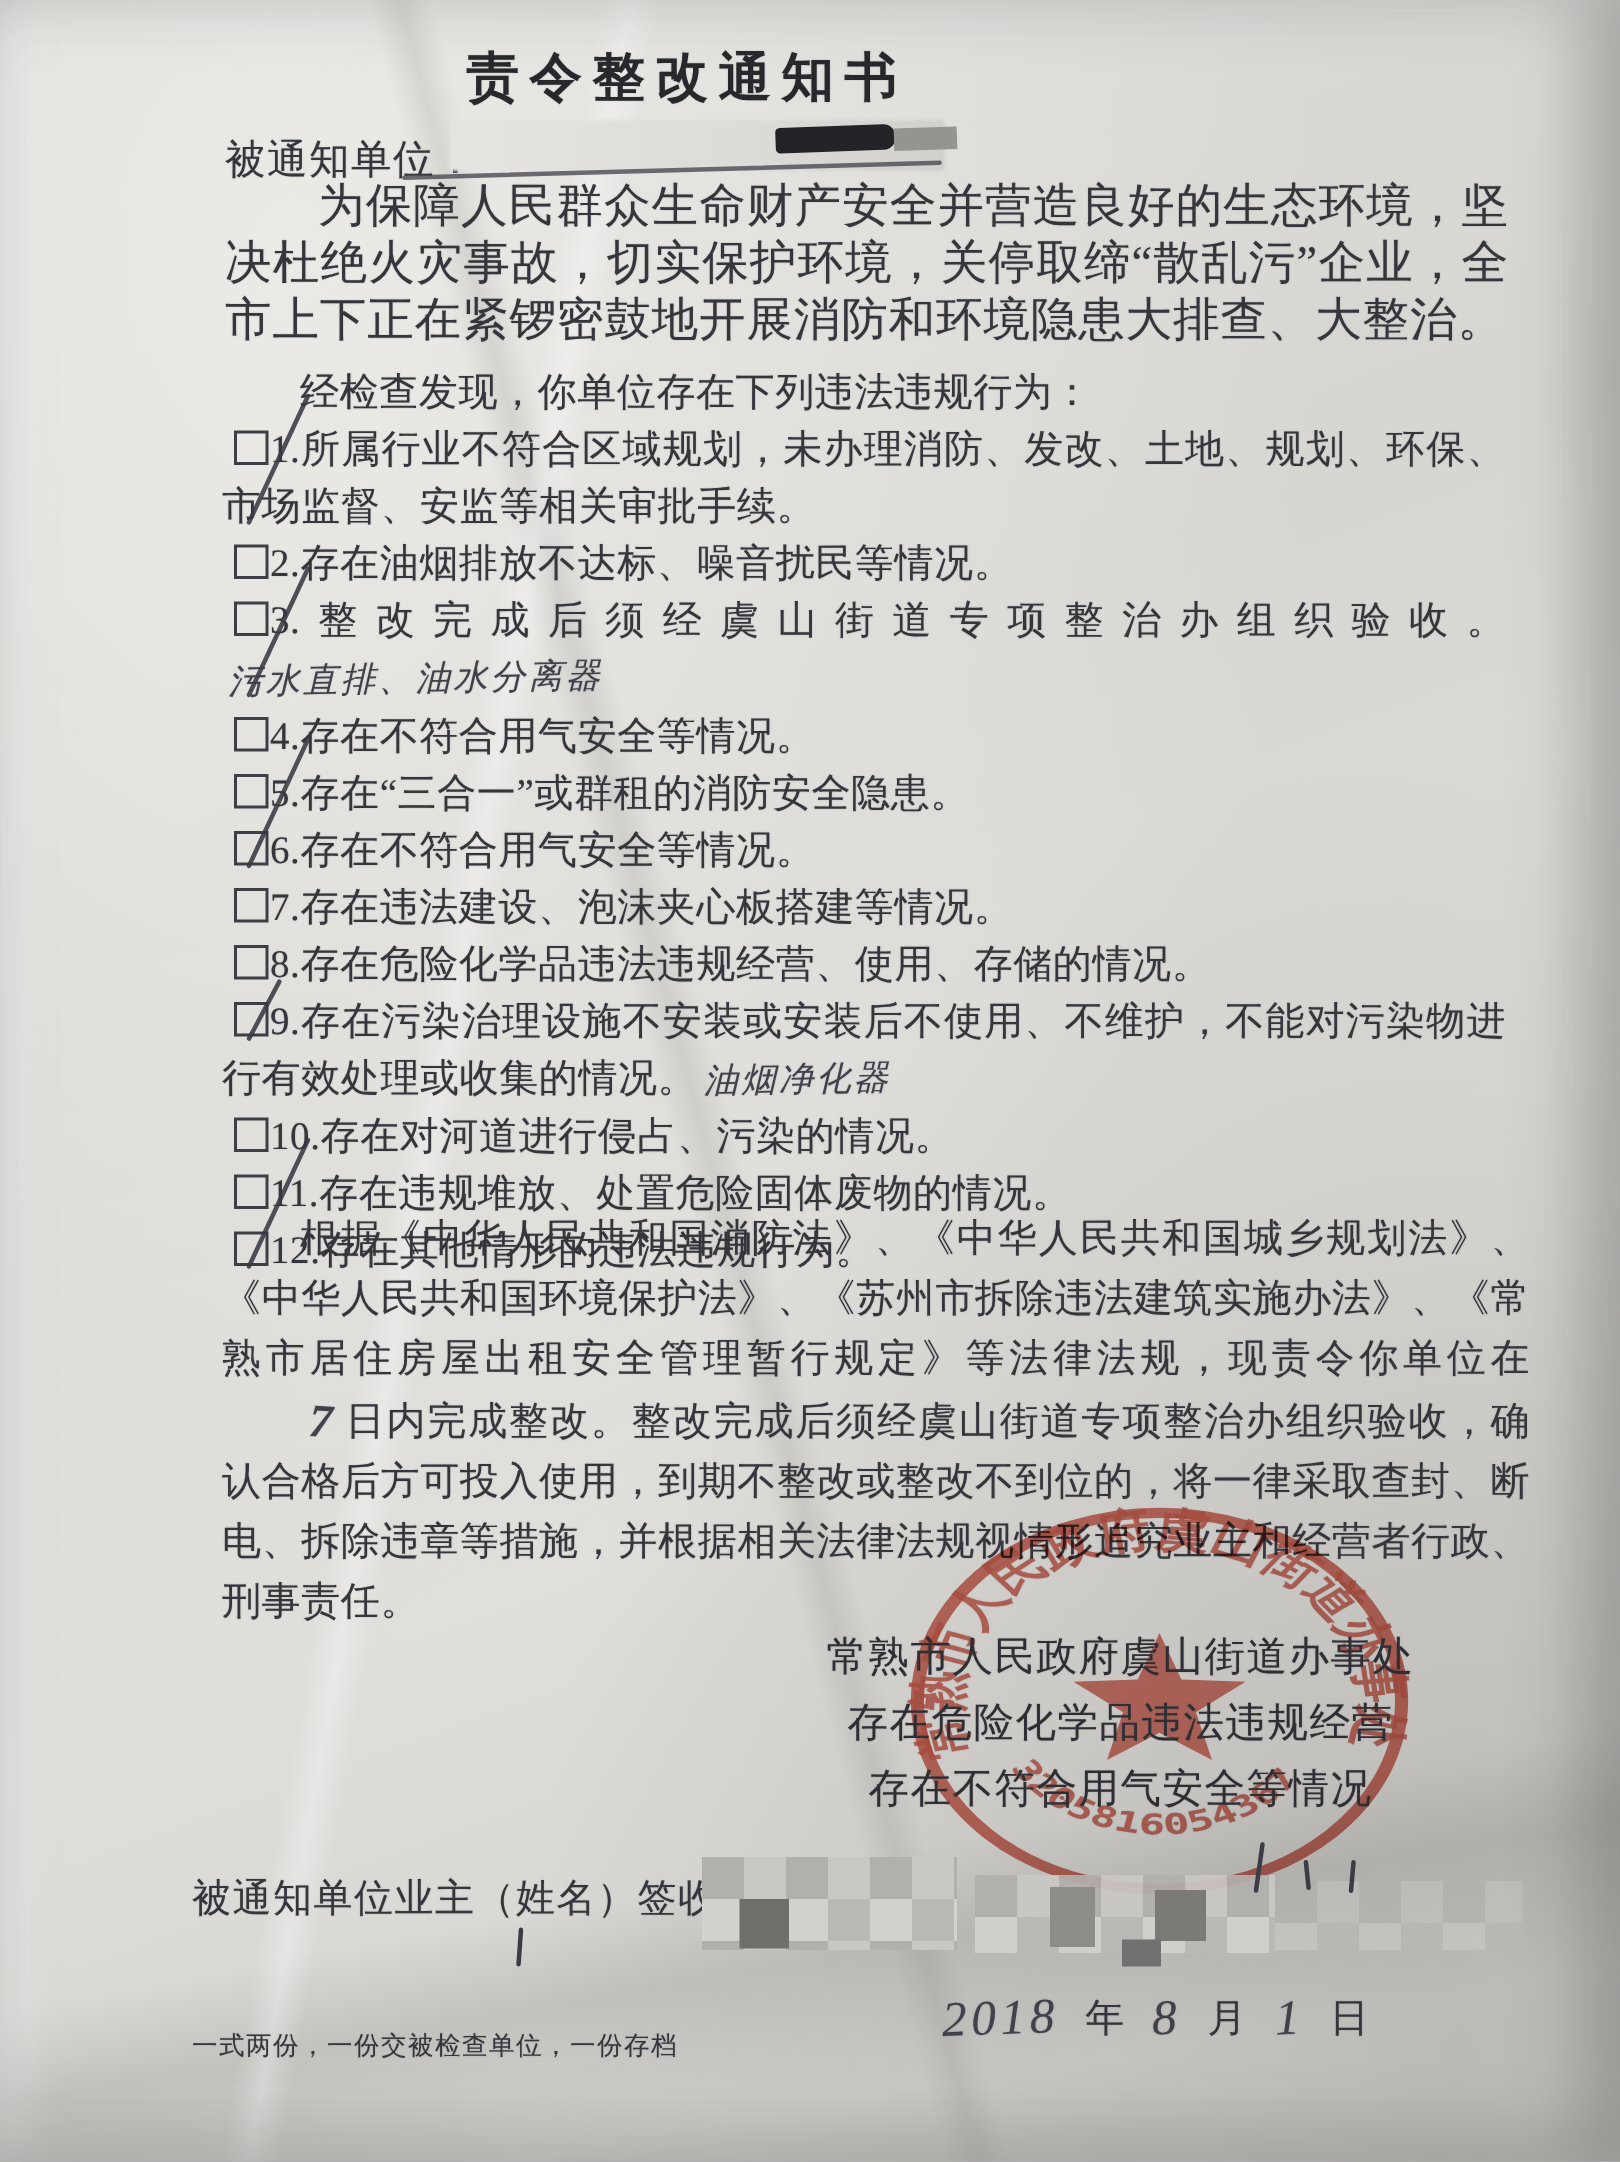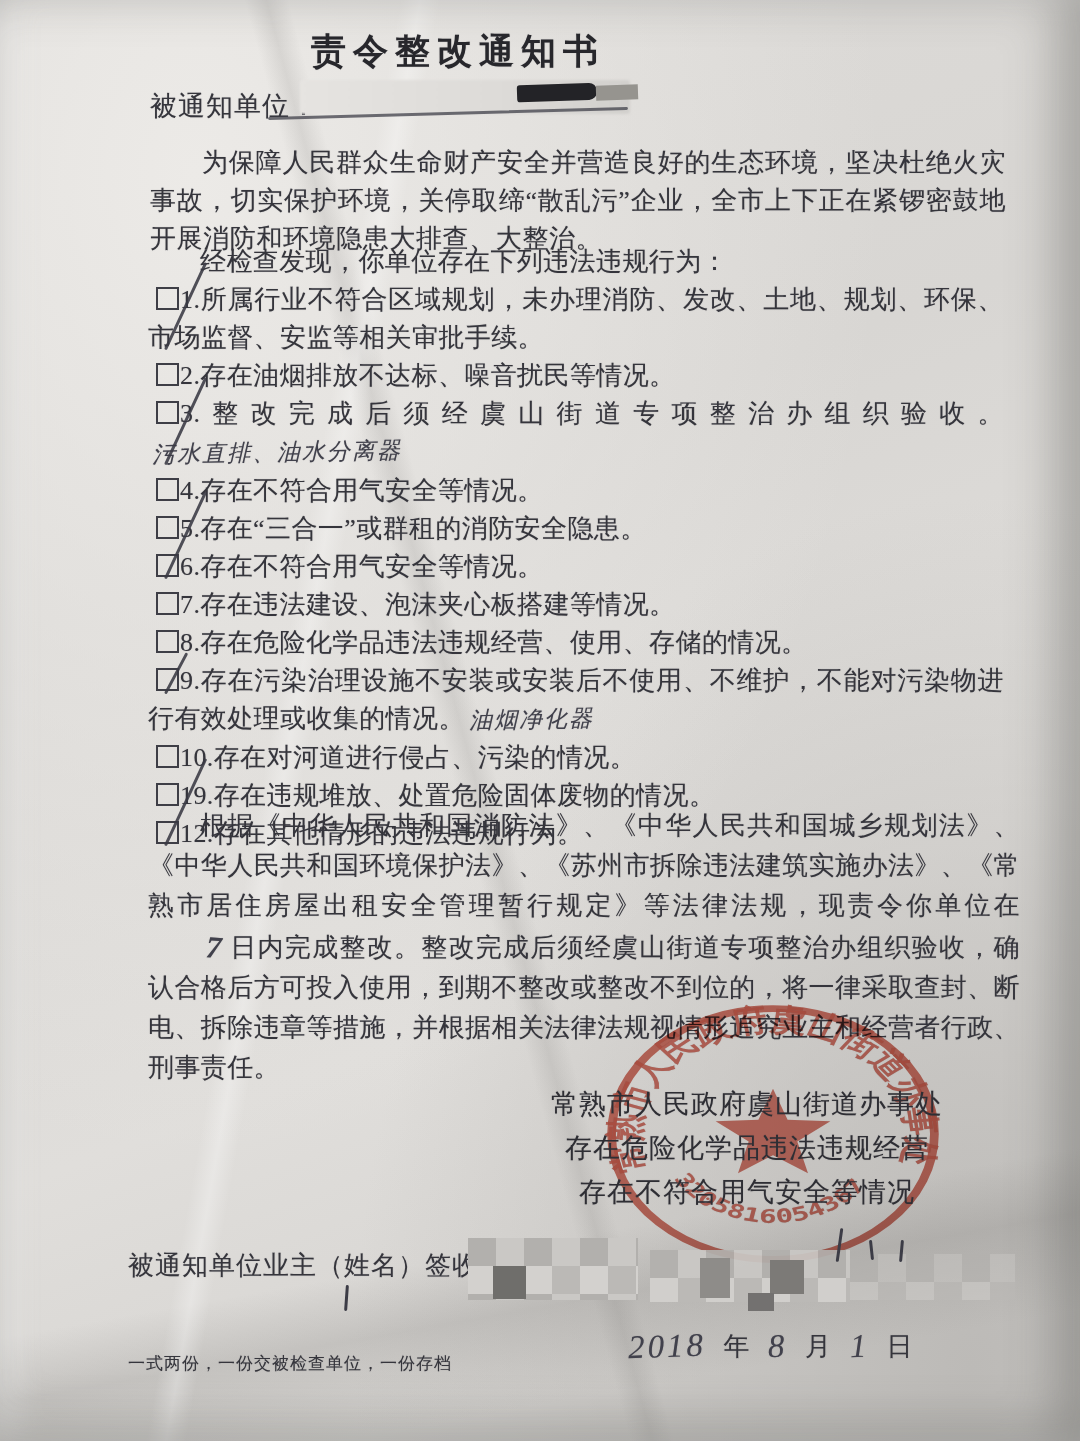--- a/index.html
+++ b/index.html
@@ -13,21 +13,21 @@
       radial-gradient(ellipse at 18% 12%, #eceae7 0%, rgba(236,234,231,0) 55%),
       radial-gradient(ellipse at 90% 95%, #bcbab7 0%, rgba(188,186,183,0) 45%),
       linear-gradient(160deg,#dedcd9 0%,#d8d6d3 35%,#e0dedb 65%,#cfcdca 100%);
     box-shadow: inset -30px 0 45px rgba(90,88,85,.30), inset 0 -25px 40px rgba(110,108,105,.22), inset 18px 0 30px rgba(255,255,255,.35);
     color:#35353c;
   }
   .txt{text-shadow:0 0 1px rgba(60,60,66,.35);}
   .abs{position:absolute;}
   .title{left:0;top:28px;width:916px;text-align:center;font-size:35px;font-weight:bold;letter-spacing:7px;color:#27272c;}
   .line-notified{left:150px;top:88px;font-size:27px;letter-spacing:1px;}
-  .intro{left:150px;top:144px;width:856px;font-size:26px;line-height:38px;letter-spacing:0.6px;text-align:justify;text-indent:2em;}
+  .intro{left:150px;top:118px;width:856px;font-size:31px;line-height:38px;letter-spacing:0.6px;text-align:justify;text-indent:2em;}
   .list{left:148px;top:243px;width:856px;font-size:26px;line-height:38px;letter-spacing:0.4px;text-align:justify;}
   .findings{text-indent:2em;}
   .item{position:relative;}
   .cbx{display:inline-block;width:19px;height:19px;border:2px solid #3e3e46;vertical-align:-2px;margin:0 1px 0 8px;}
   .check-stroke{display:none;position:absolute;left:16px;bottom:8px;width:3px;height:96px;background:#393943;border-radius:2px;transform:rotate(25deg);transform-origin:bottom left;opacity:.88;z-index:5;}
   .item.checked .check-stroke{display:block;}
   .item.short-check .check-stroke{height:46px;bottom:46px;transform:rotate(28deg);}
   .hand{font-style:italic;color:#41414c;letter-spacing:2px;}
   .annot{font-size:23px;margin-left:4px;transform:rotate(-1deg);display:inline-block;}
   .legal{left:148px;top:806px;width:872px;font-size:26px;line-height:40px;letter-spacing:0.4px;text-align:justify;text-indent:2em;}
@@ -105,21 +105,21 @@
     <div class="item short-check checked">
       <div class="check-stroke"></div>
       <span class="cbx"></span><span>9.</span><span>存在污染治理设施不安装或安装后不使用、不维护，不能对污染物进行有效处理或收集的情况。</span><span class="hand annot">油烟净化器</span>
     </div>
     <div class="item">
       
       <span class="cbx"></span><span>10.</span><span>存在对河道进行侵占、污染的情况。</span>
     </div>
     <div class="item">
       
-      <span class="cbx"></span><span>19.</span><span>存在违规堆放、处置危险固体废物的情况。</span>
+      <span class="cbx"></span><span>11.</span><span>存在违规堆放、处置危险固体废物的情况。</span>
     </div>
     <div class="item checked">
       <div class="check-stroke"></div>
       <span class="cbx"></span><span>12.</span><span>存在其他情形的违法违规行为。</span>
     </div>
   </div>
 
   <div class="abs legal">
     <span>根据《中华人民共和国消防法》、《中华人民共和国城乡规划法》、《中华人民共和国环境保护法》、《苏州市拆除违法建筑实施办法》、《常熟市居住房屋出租安全管理暂行规定》等法律法规，现责令你单位在</span><span class="hand days">7</span><span>日内完成整改。整改完成后须经虞山街道专项整治办组织验收，确认合格后方可投入使用，到期不整改或整改不到位的，将一律采取查封、断电、拆除违章等措施，并根据相关法律法规视情形追究业主和经营者行政、刑事责任。</span>
   </div>

